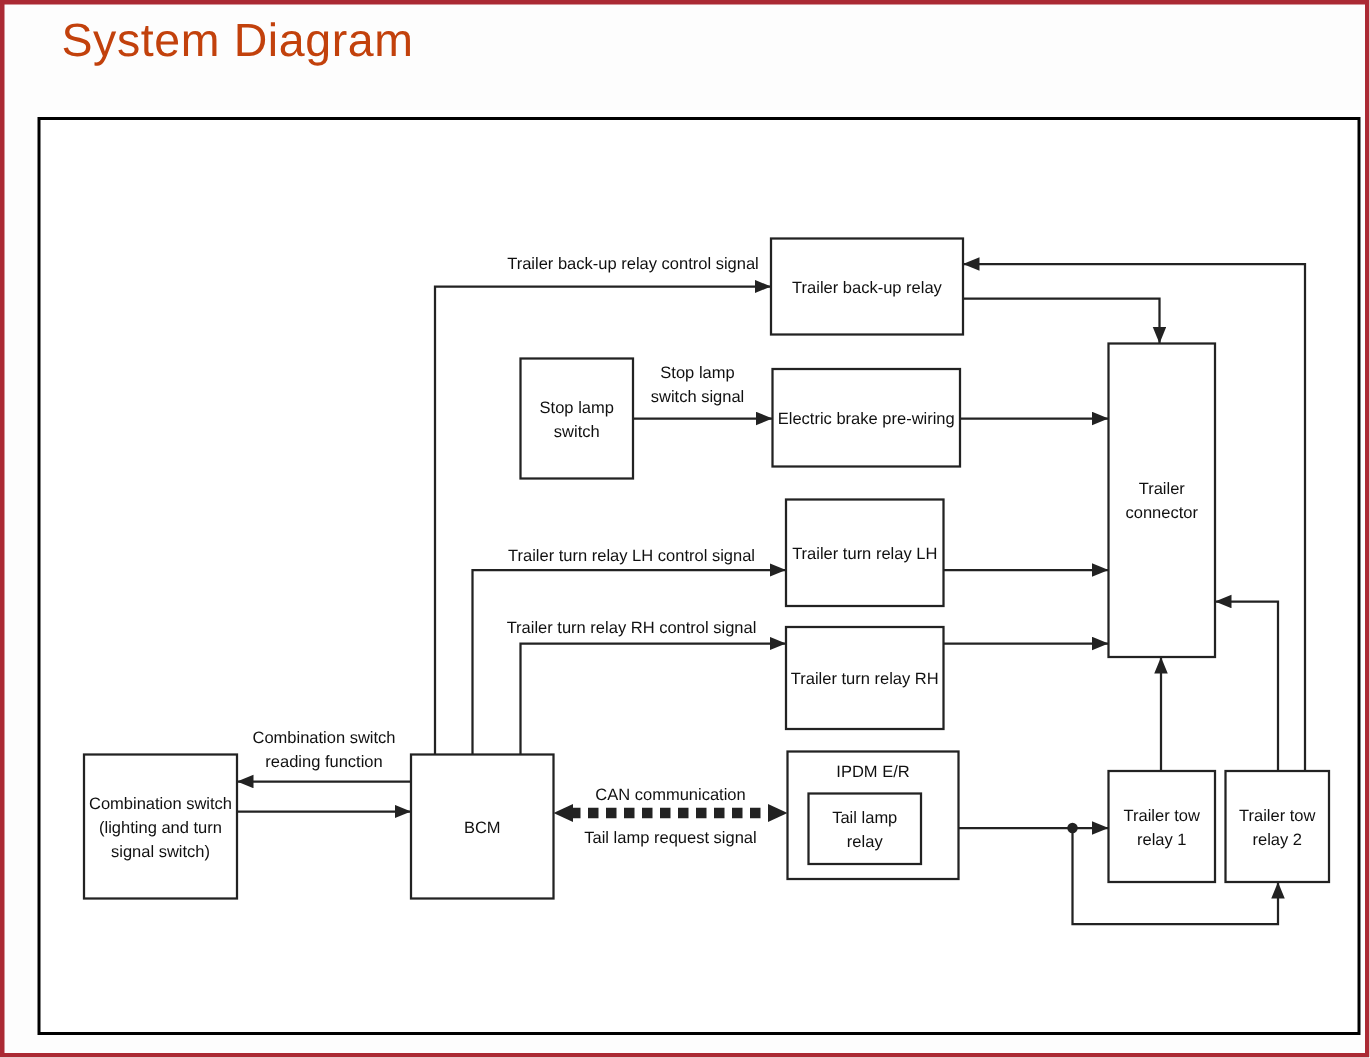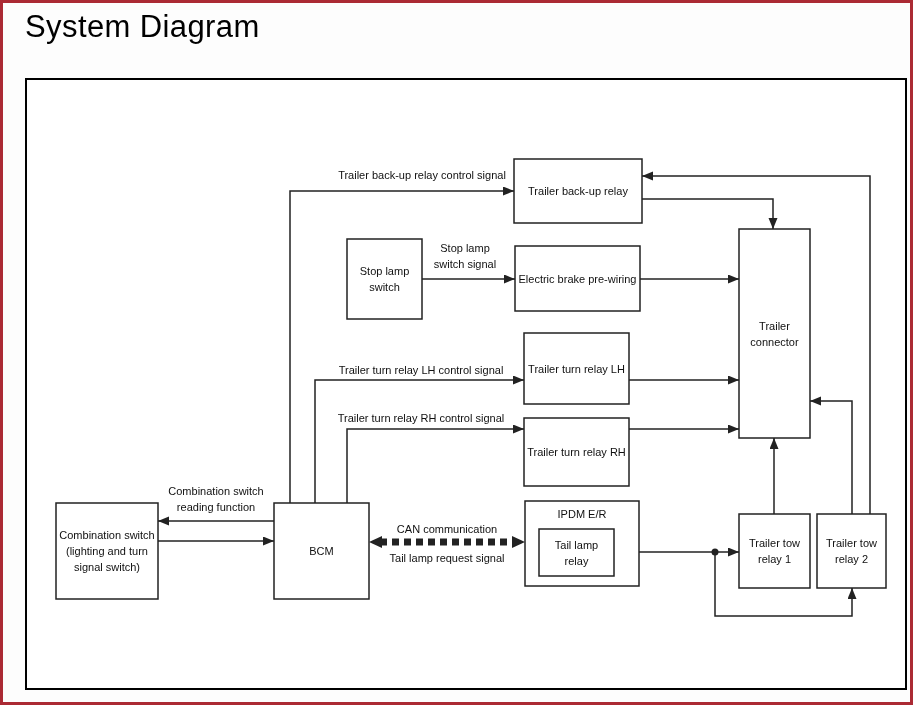--- a/index.html
+++ b/index.html
@@ -7,26 +7,26 @@
     position:relative;
     width:913px; height:705px;
     box-sizing:border-box;
     border:3px solid #ab2a34;
     background:#fdfdfd;
     font-family:"Liberation Sans", sans-serif;
     overflow:hidden;
   }
   .title {
     position:absolute;
-    left:22px; top:6px;
+    left:38px; top:6px;
     margin:0;
     font-size:31px;
     font-weight:400;
     letter-spacing:0.4px;
-    color:#000000;
+    color:#c2410c;
     font-family:"Liberation Sans", sans-serif;
   }
   .frame {
     position:absolute;
     left:22px; top:75px;
     width:882px; height:612px;
     box-sizing:border-box;
     border:2px solid #000000;
     background:#ffffff;
   }

